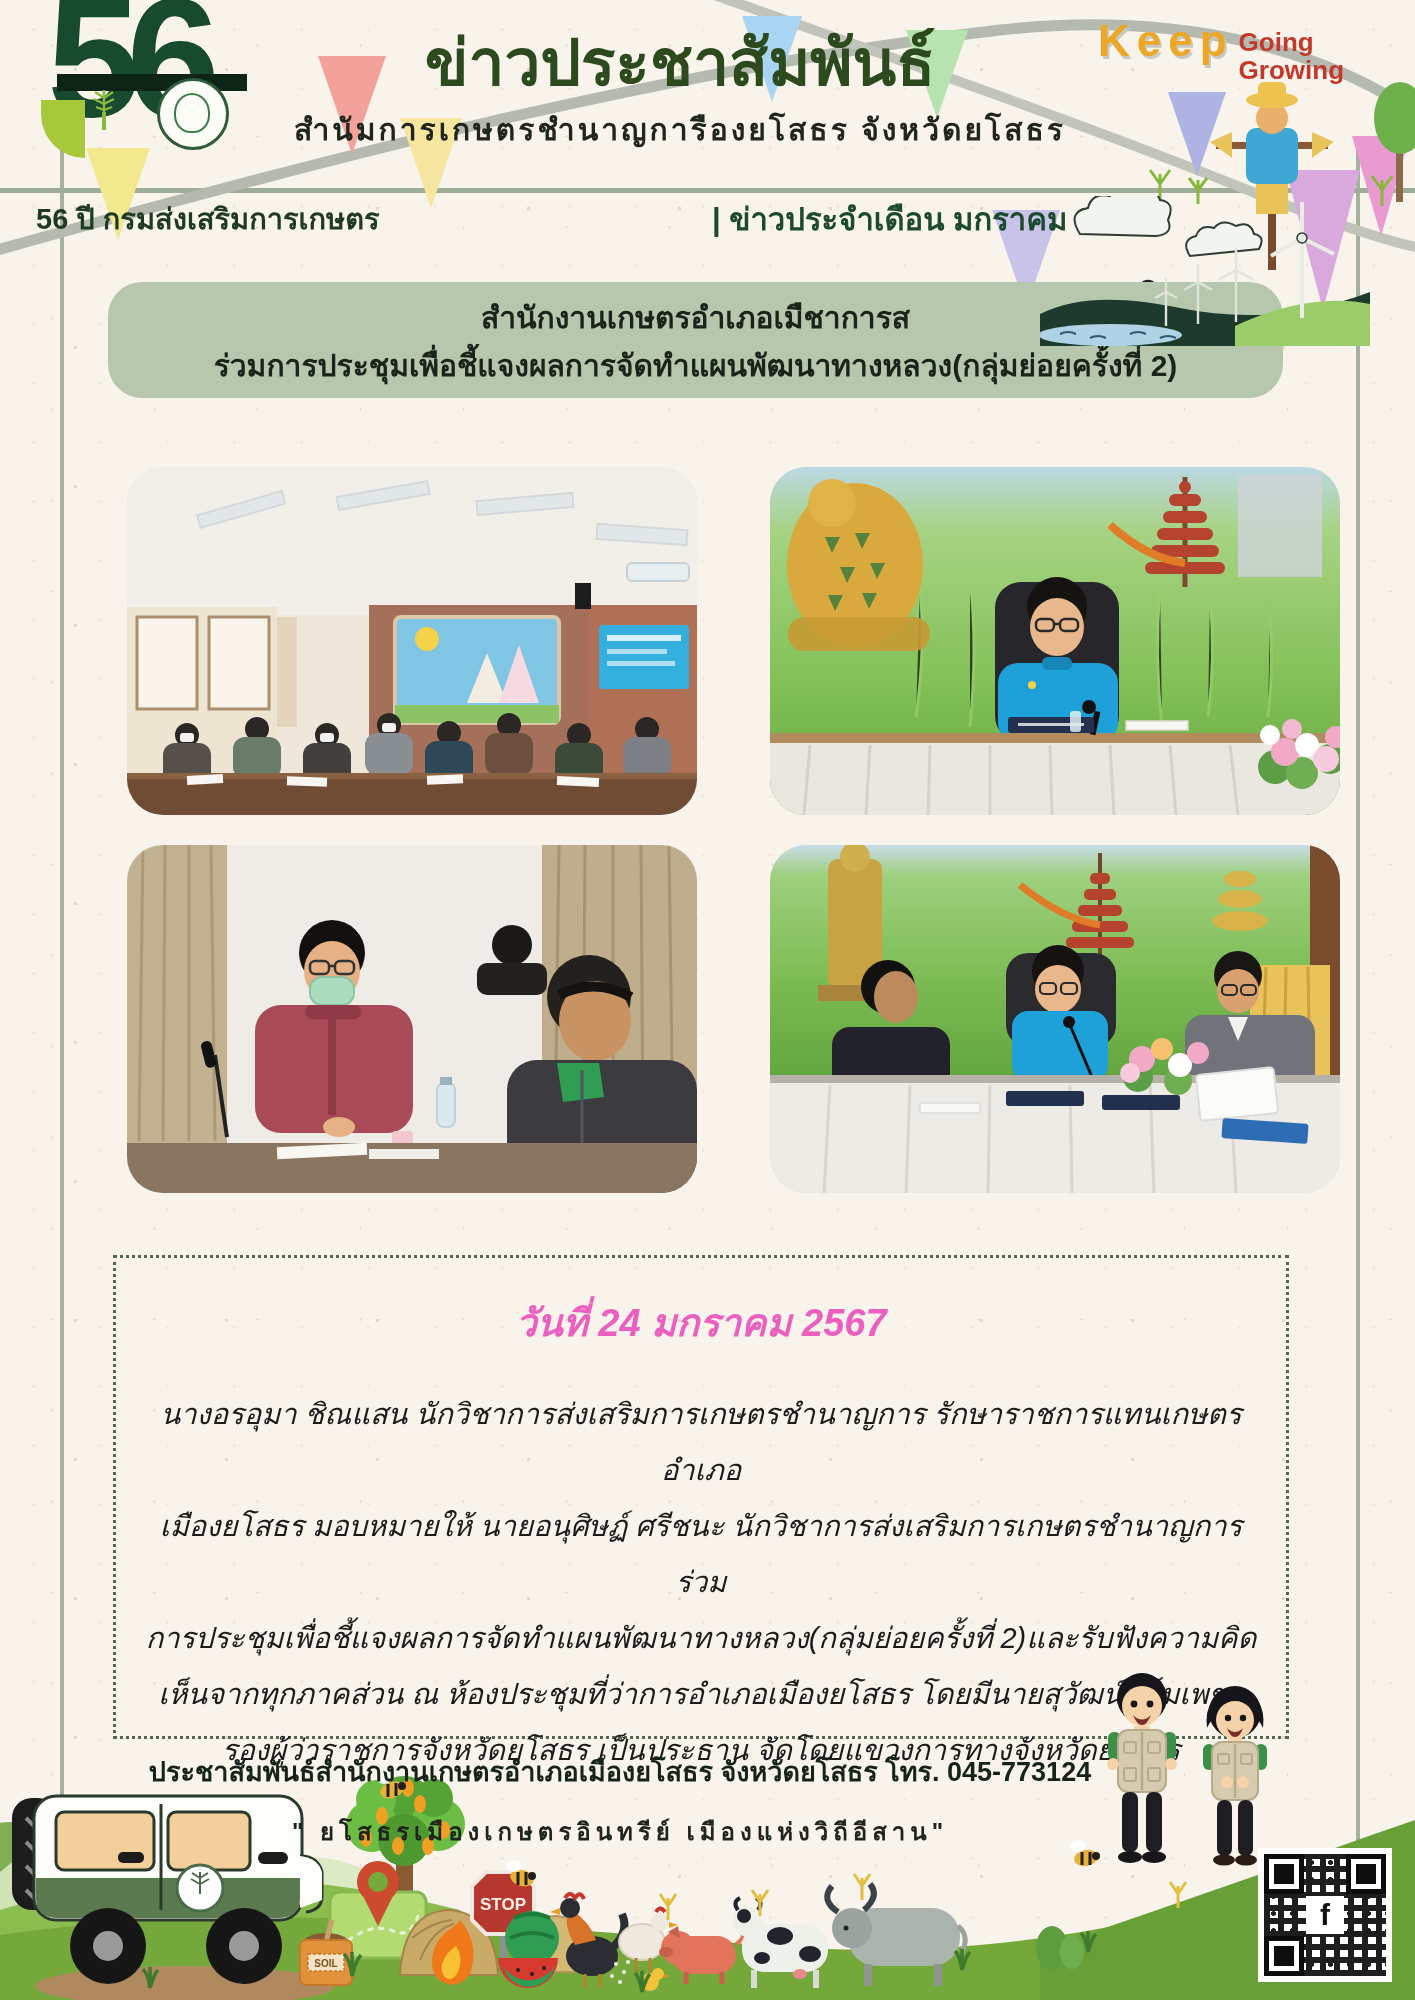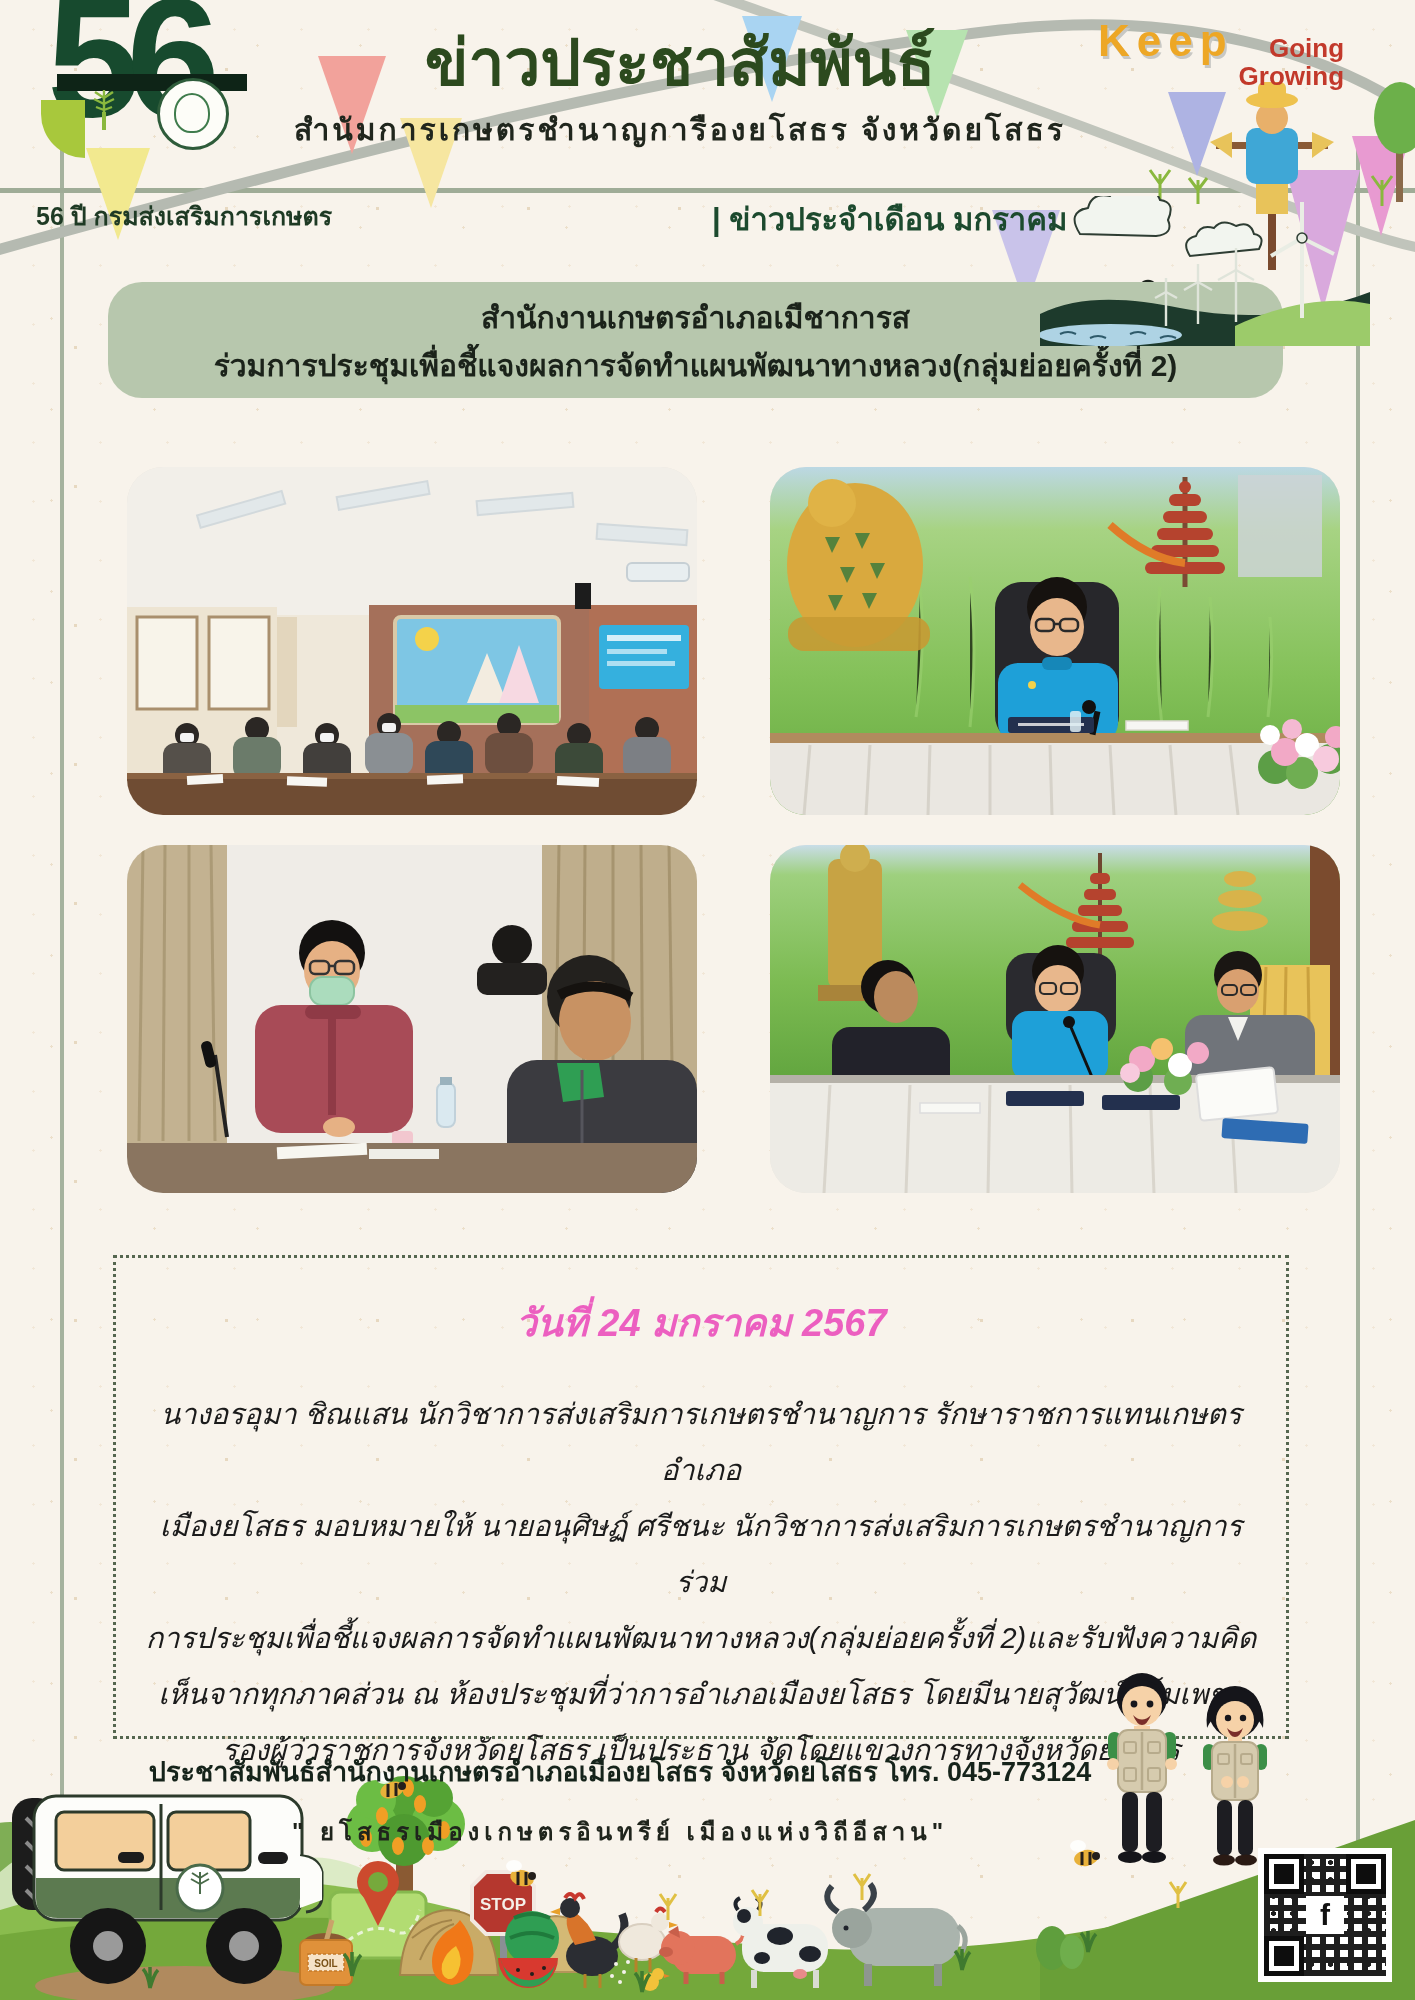--- a/index.html
+++ b/index.html
@@ -18,26 +18,26 @@
   .line-right{left:1356px;top:142px;width:4px;height:1750px;background:#a5b29e;z-index:1;}
   
   .decor-svg{left:0;top:0;width:1415px;height:360px;z-index:2;}
   .logo56{left:26px;top:2px;width:300px;height:160px;z-index:4;margin-left:13px;}
   .logo-num{position:absolute;left:8px;top:-28px;font-size:168px;line-height:168px;font-weight:800;color:#174a2e;letter-spacing:-14px;}
   .logo-band{position:absolute;left:18px;top:72px;width:190px;height:17px;background:#0e2417;}
   .logo-lime{position:absolute;left:2px;top:98px;width:44px;height:58px;background:#a8c83c;border-radius:0 0 0 44px;}
   .logo-emblem{position:absolute;left:118px;top:76px;width:66px;height:66px;background:#fdfdf8;border:3px solid #2e5c3a;border-radius:50%;}
   .logo-emblem::after{content:"";position:absolute;left:14px;top:12px;width:32px;height:36px;border:2px solid #3f7c4c;border-radius:50% 50% 45% 45%;}
   .logo-tree{position:absolute;left:52px;top:88px;width:26px;height:40px;}
-  .logo-caption{left:36px;top:196px;font-size:25px;font-weight:700;color:#1e3a24;z-index:4;}
+  .logo-caption{left:36px;top:196px;font-size:29px;font-weight:700;color:#1e3a24;z-index:4;}
   .title{left:290px;top:20px;width:780px;text-align:center;font-size:64px;line-height:86px;font-weight:800;color:#2c4a1e;z-index:4;}
   .subtitle{left:230px;top:106px;width:900px;text-align:center;font-size:30px;font-weight:600;letter-spacing:3px;color:#20261d;z-index:4;}
   .keep-badge{left:1098px;top:16px;z-index:4;display:flex;align-items:flex-start;gap:5px;}
   .keep-word{font-size:44px;font-weight:800;letter-spacing:7px;color:#eda726;text-shadow:2px 3px 0 #c8c8c4;}
-  .gg{display:flex;flex-direction:column;line-height:28px;margin-top:18px;align-items:flex-end;}
+  .gg{display:flex;flex-direction:column;line-height:28px;margin-top:12px;}
   .gg span{font-size:26px;font-weight:800;color:#c2392b;}
   .issue{left:690px;top:194px;width:455px;text-align:right;font-size:31px;font-weight:800;color:#1c4a2e;z-index:4;}
   
   .headline-box{left:108px;top:282px;width:1175px;height:116px;background:#b7c7ad;border-radius:34px;z-index:3;}
   .headline-l1{position:absolute;left:0;top:12px;width:100%;text-align:center;font-size:30px;font-weight:700;color:#1b231a;}
   .headline-l2{position:absolute;left:0;top:60px;width:100%;text-align:center;font-size:30px;font-weight:700;color:#1b231a;}
   .windmill-svg{left:1040px;top:196px;width:330px;height:150px;z-index:4;}
   
   .photo{position:absolute;width:570px;height:348px;border-radius:36px;overflow:hidden;background:#e8e4dc;z-index:3;}
   .photo svg{display:block;}

